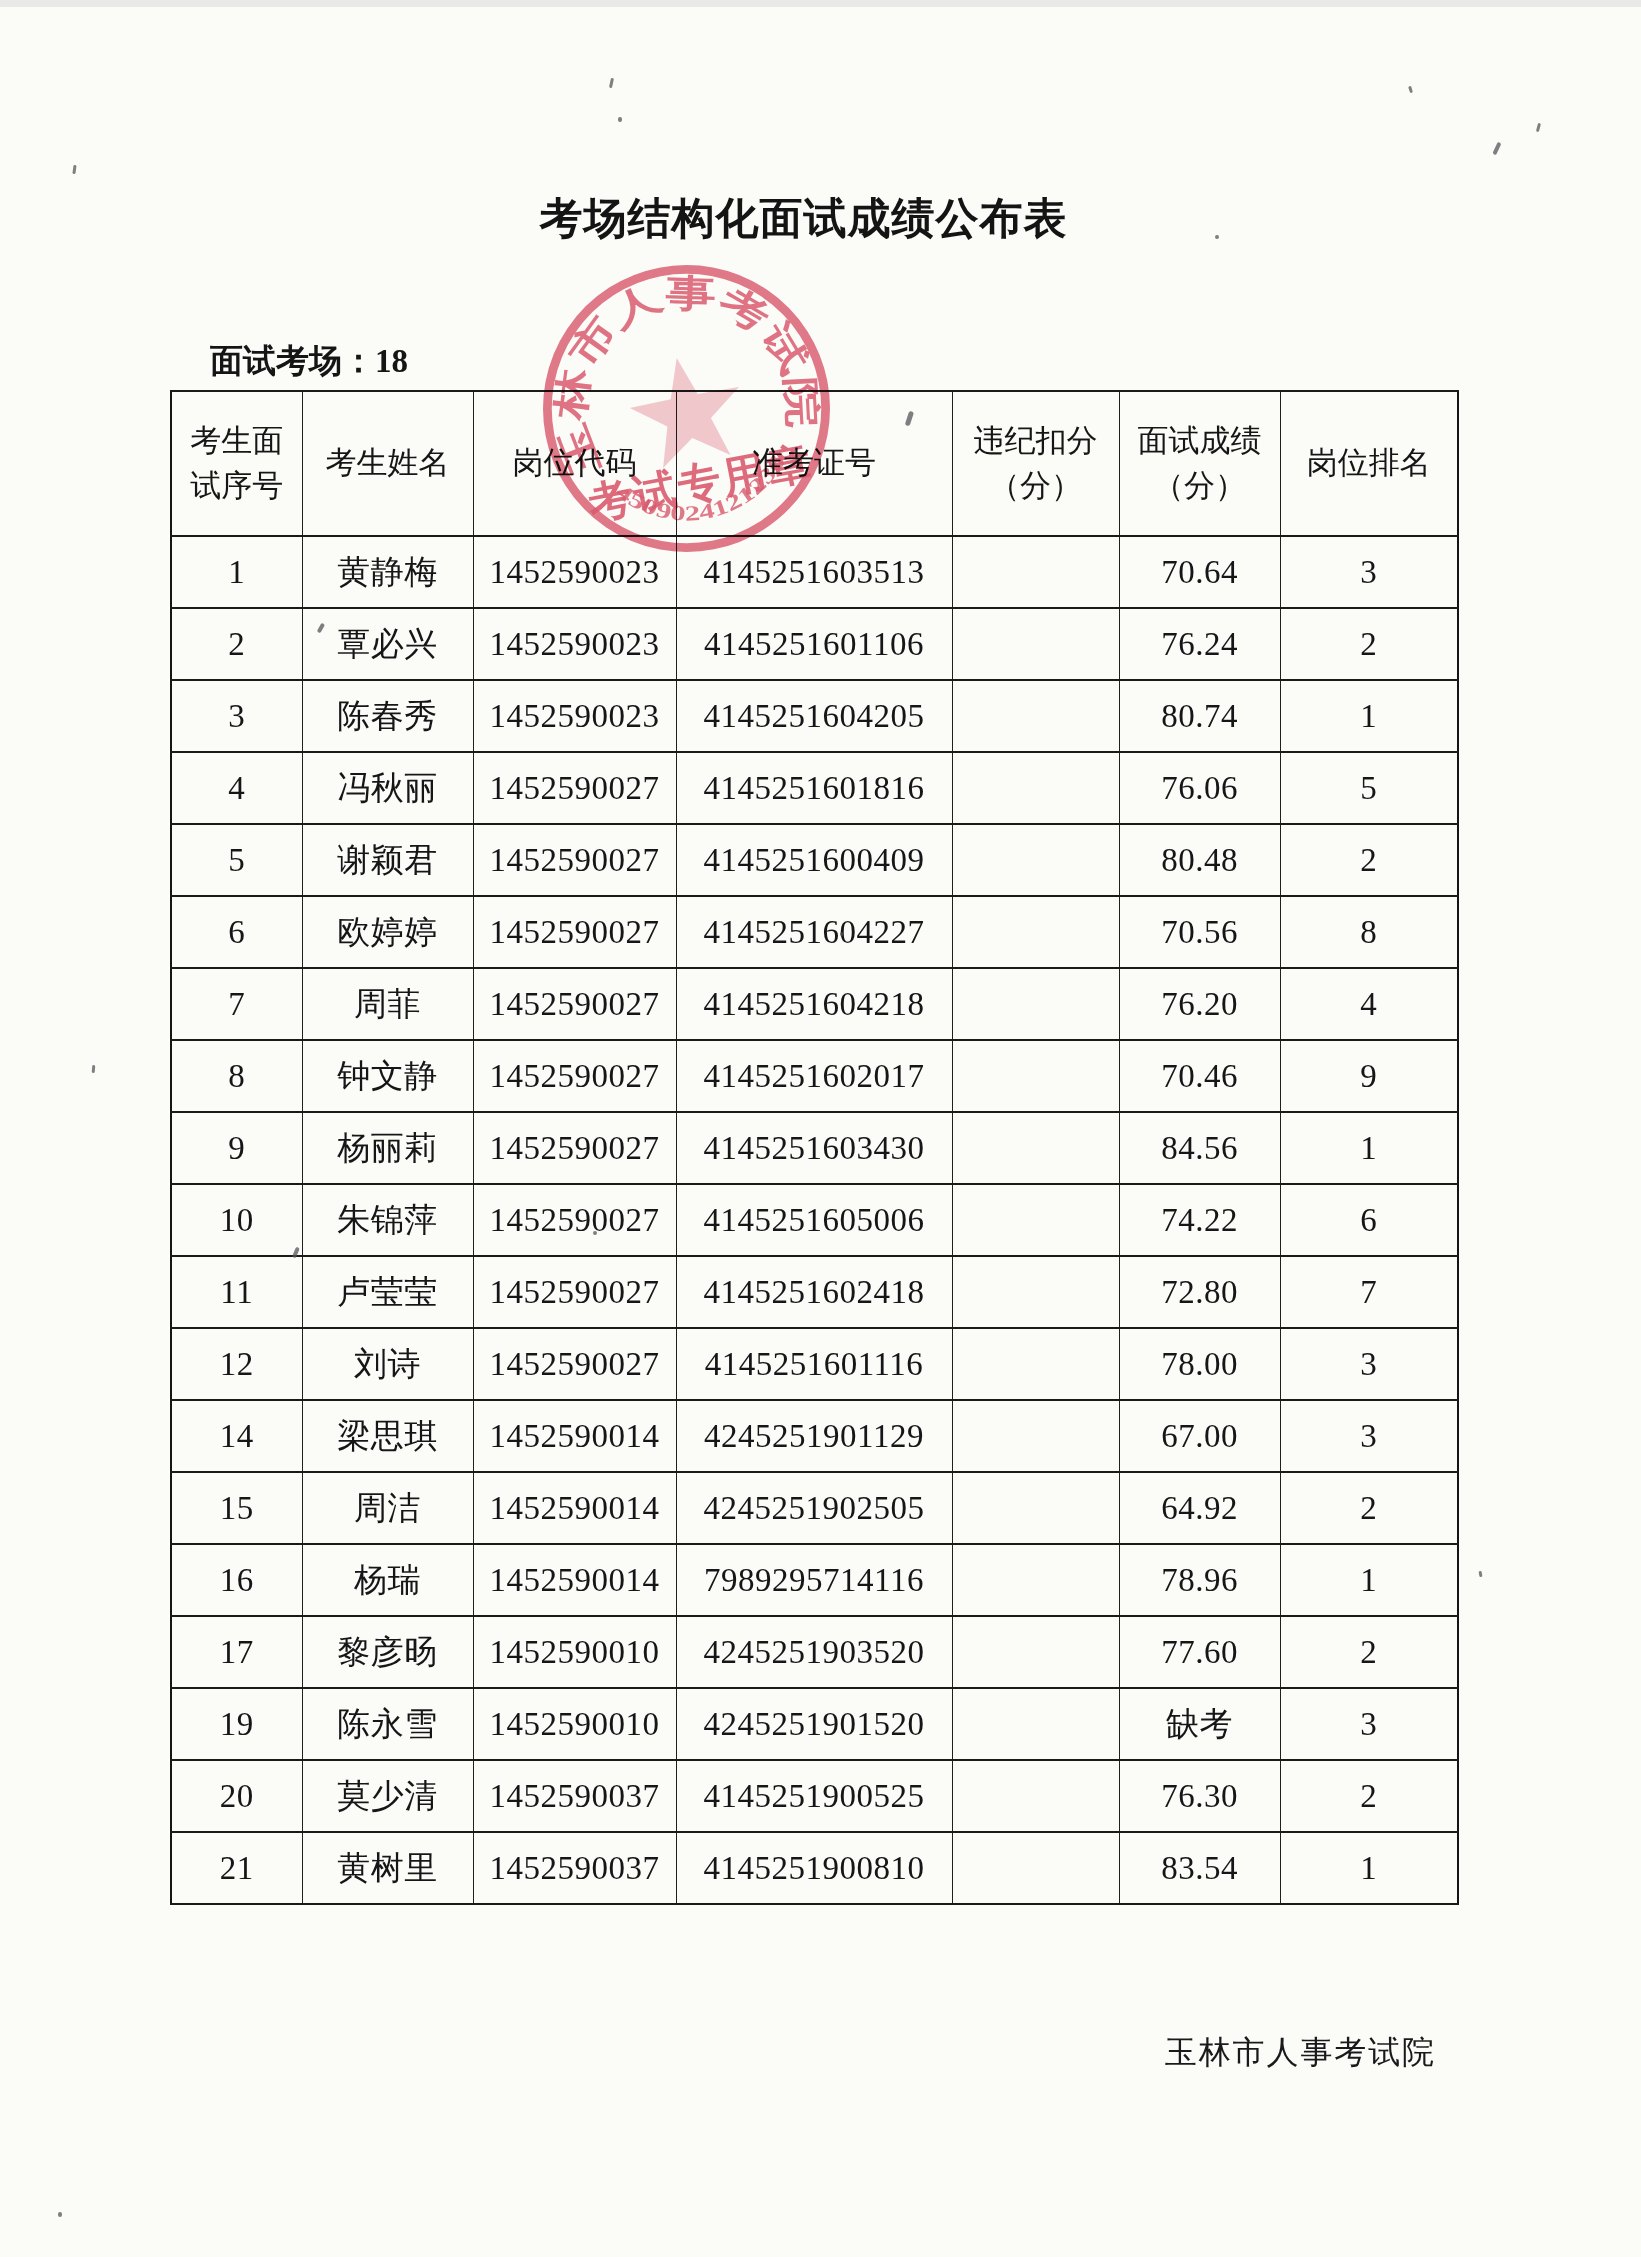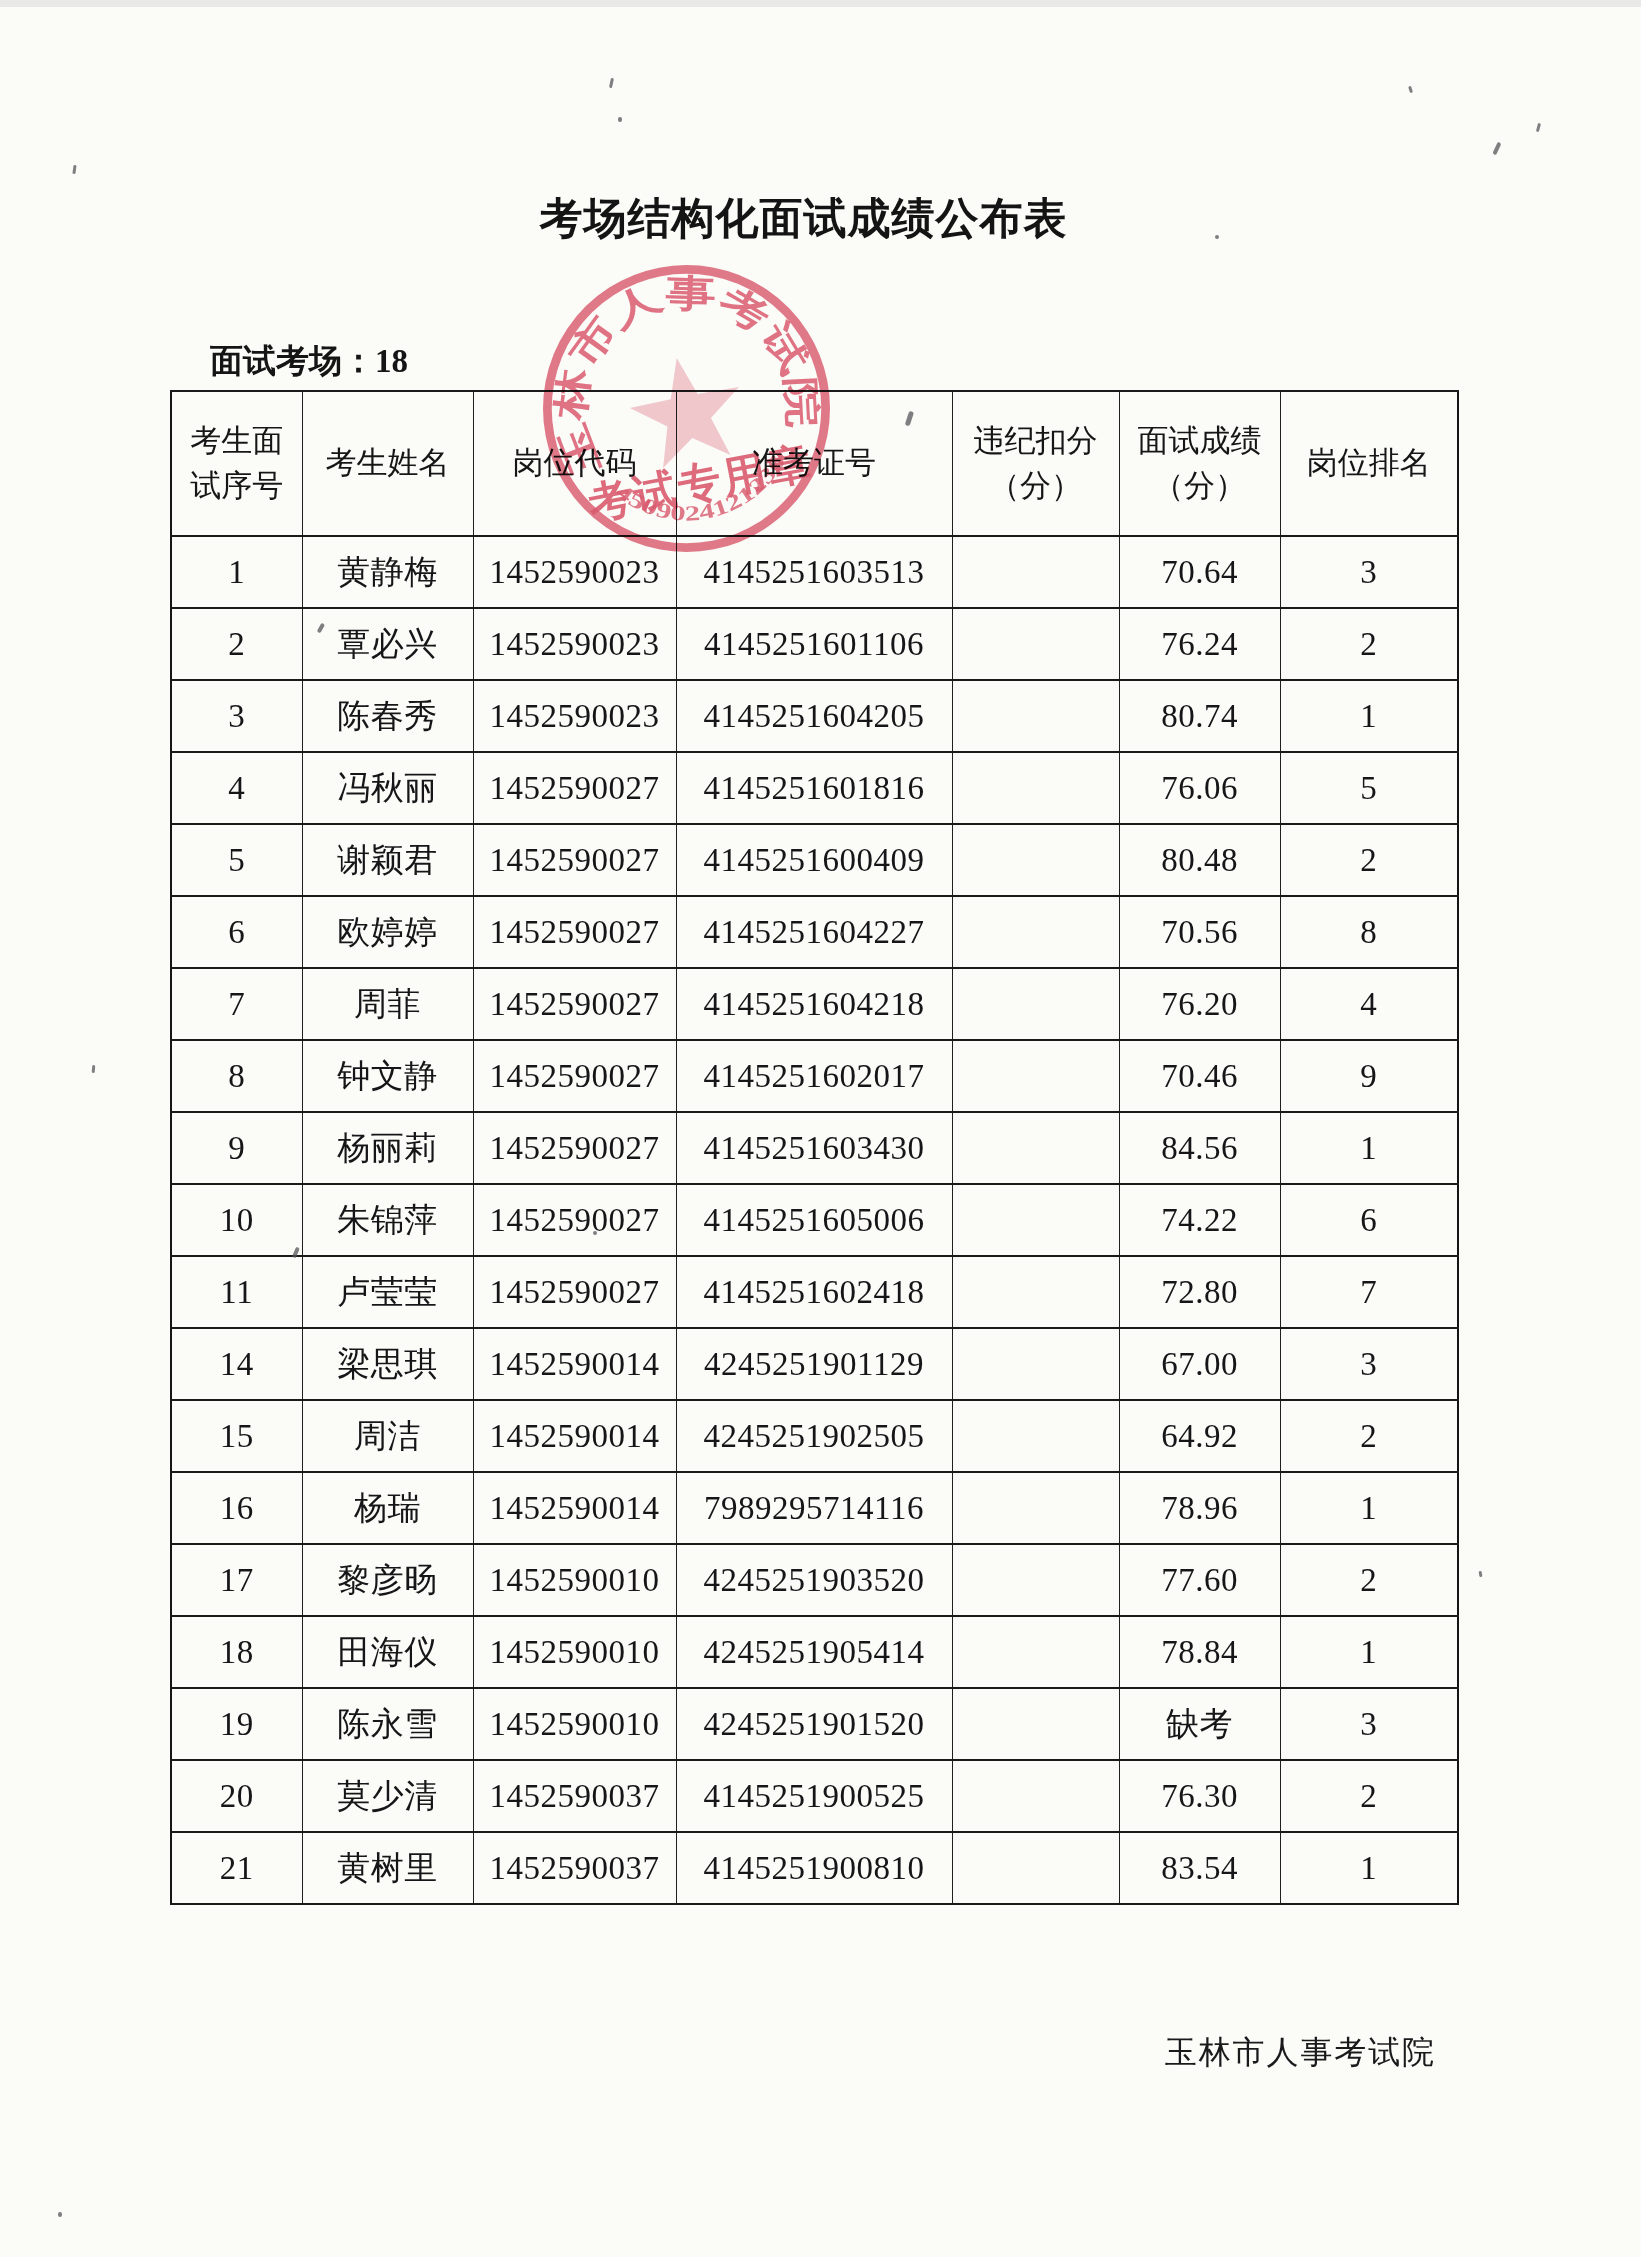--- a/index.html
+++ b/index.html
@@ -221,20 +221,29 @@
         <tr>
           <td>11</td>
           <td>卢莹莹</td>
           <td>1452590027</td>
           <td>4145251602418</td>
           <td></td>
           <td>72.80</td>
           <td>7</td>
         </tr>
         <tr>
+          <td>12</td>
+          <td>刘诗</td>
+          <td>1452590027</td>
+          <td>4145251601116</td>
+          <td></td>
+          <td>78.00</td>
+          <td>3</td>
+        </tr>
+        <tr>
           <td>14</td>
           <td>梁思琪</td>
           <td>1452590014</td>
           <td>4245251901129</td>
           <td></td>
           <td>67.00</td>
           <td>3</td>
         </tr>
         <tr>
           <td>15</td>
@@ -255,29 +264,20 @@
           <td>1</td>
         </tr>
         <tr>
           <td>17</td>
           <td>黎彦旸</td>
           <td>1452590010</td>
           <td>4245251903520</td>
           <td></td>
           <td>77.60</td>
           <td>2</td>
-        </tr>
-        <tr>
-          <td>18</td>
-          <td>田海仪</td>
-          <td>1452590010</td>
-          <td>4245251905414</td>
-          <td></td>
-          <td>78.84</td>
-          <td>1</td>
         </tr>
         <tr>
           <td>19</td>
           <td>陈永雪</td>
           <td>1452590010</td>
           <td>4245251901520</td>
           <td></td>
           <td>缺考</td>
           <td>3</td>
         </tr>

